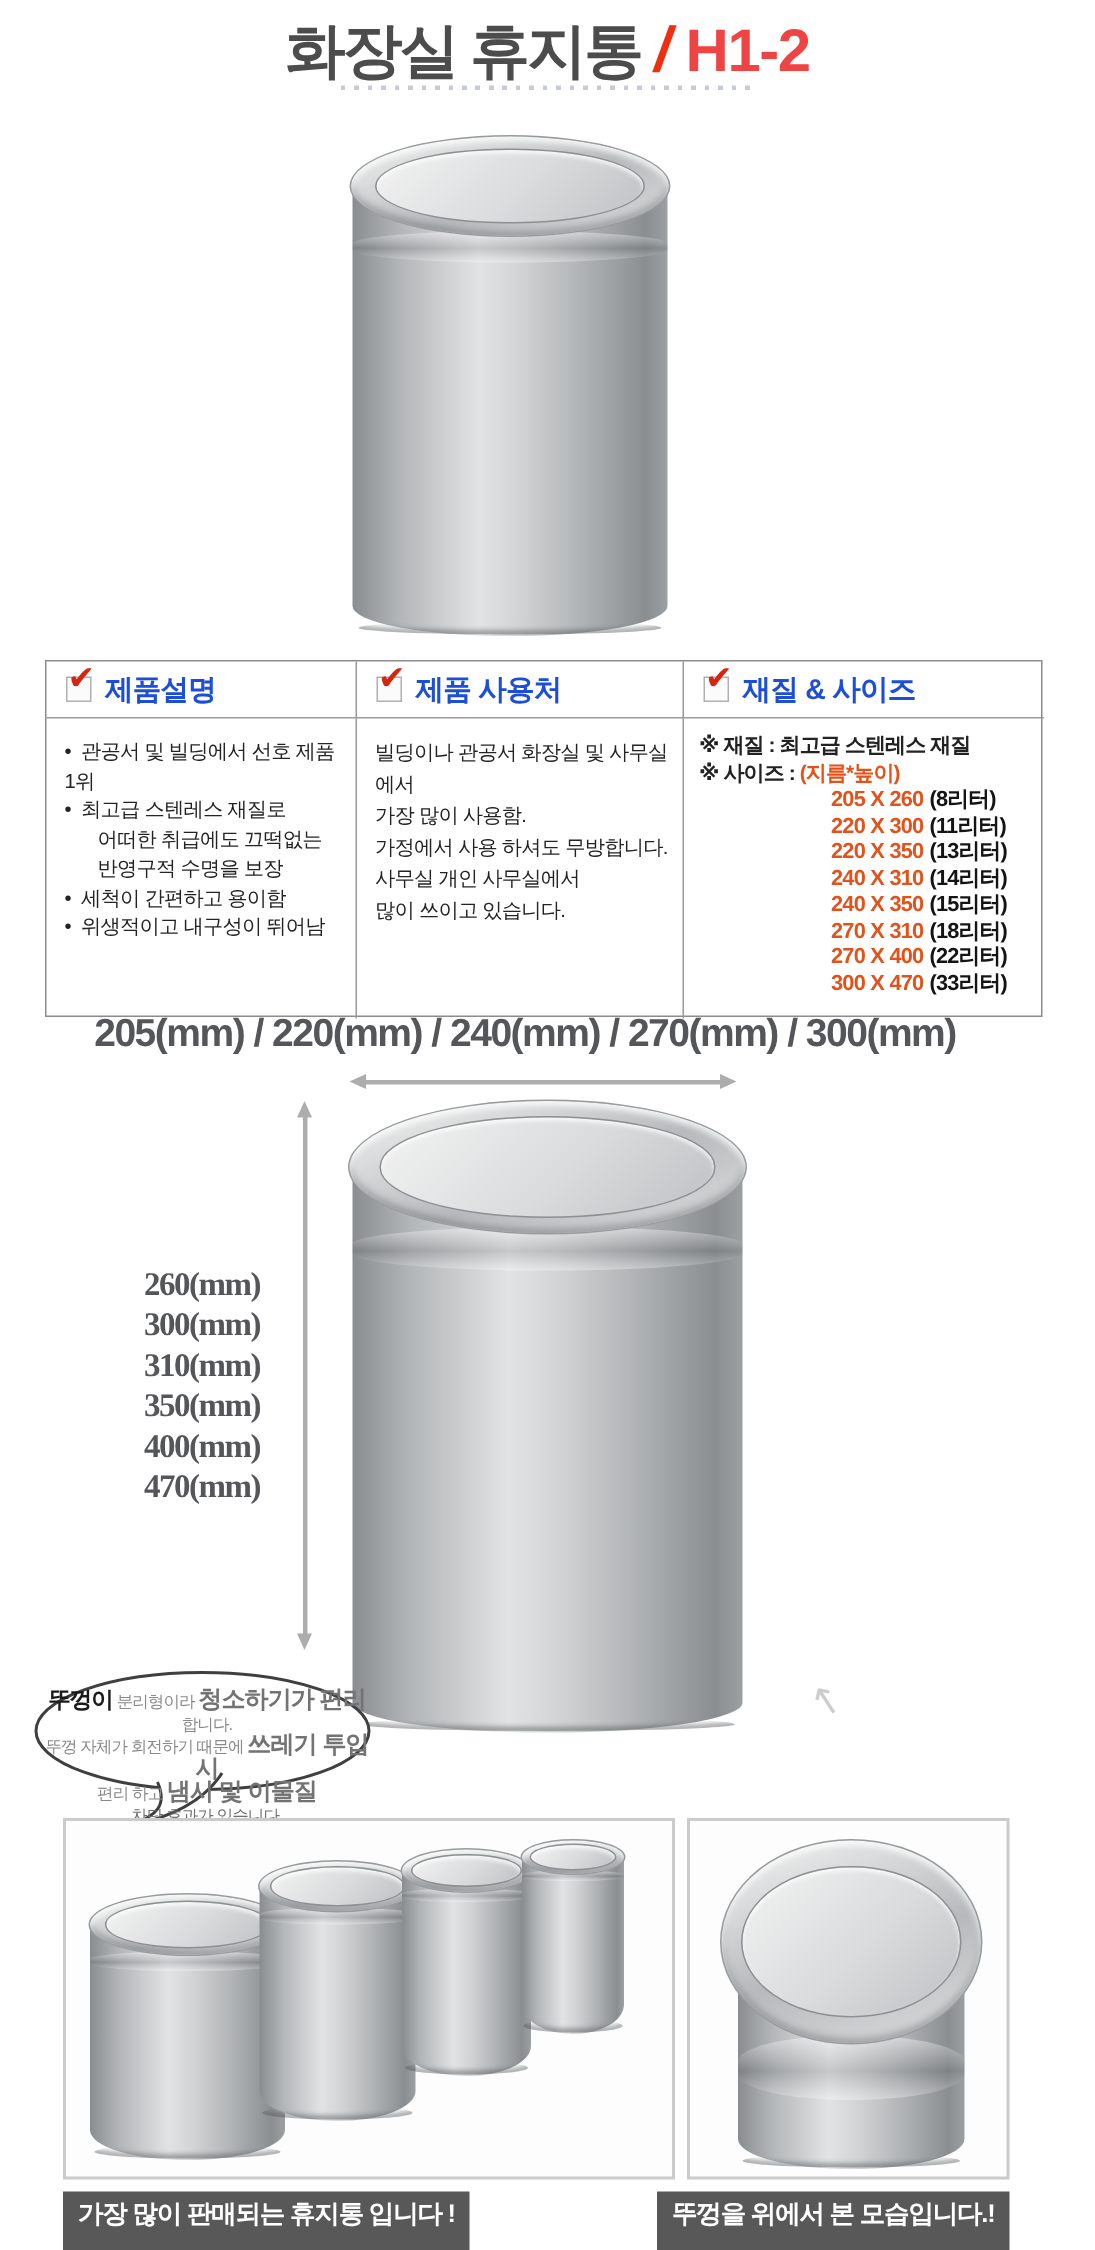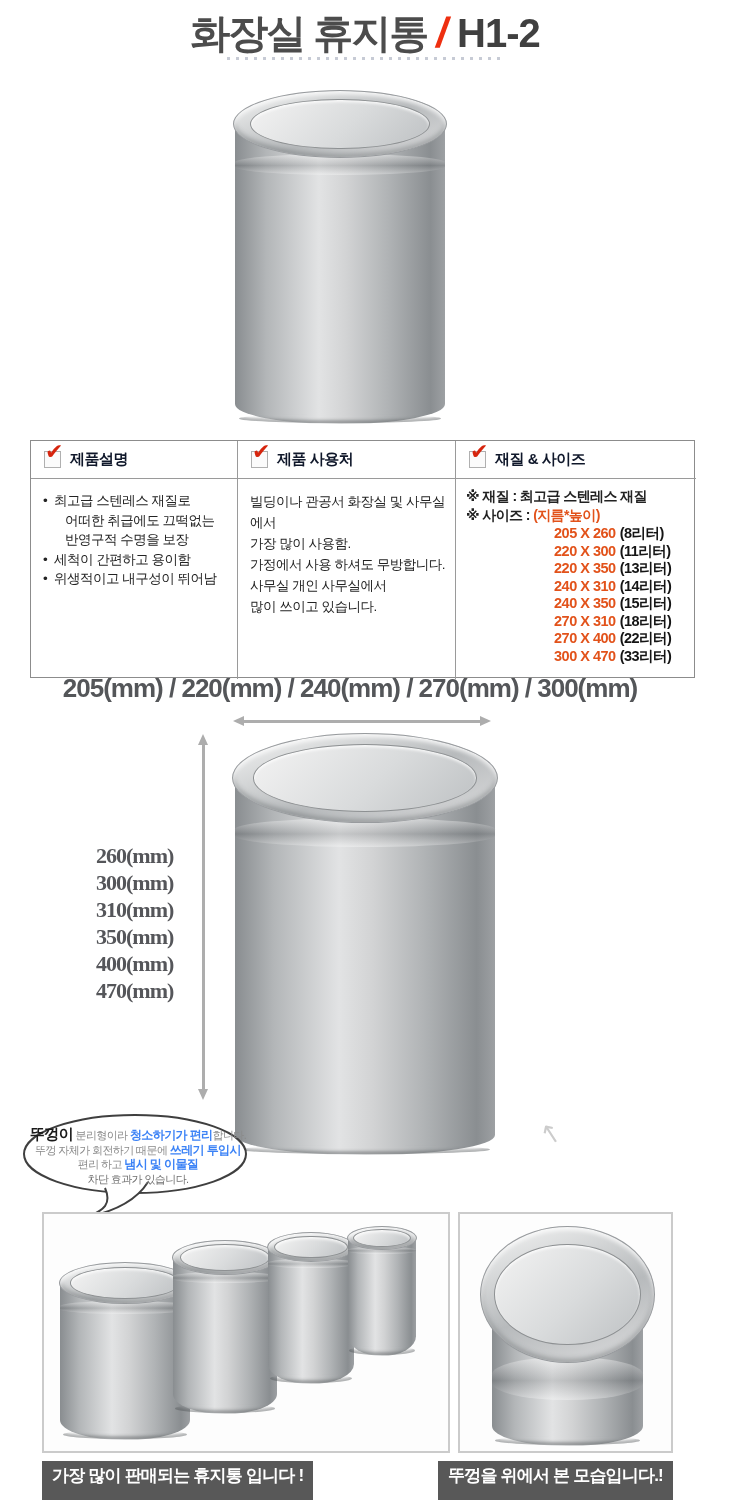--- a/index.html
+++ b/index.html
@@ -4,21 +4,21 @@
 <style>
   html,body{margin:0;padding:0;background:#fff;}
   .page{position:relative;width:730px;height:1500px;background:#ffffff;overflow:hidden;
         font-family:"Liberation Sans","DejaVu Sans",sans-serif;}
 
   
   .title{position:absolute;top:6px;left:0;width:730px;text-align:center;white-space:nowrap;}
   .t-main{font-size:40px;font-weight:bold;color:#4c4c4c;letter-spacing:-2px;}
   .t-slash{display:inline-block;font-size:42px;font-weight:bold;color:#ee2f10;
            transform:skewX(-10deg);margin:0 8px 0 10px;}
-  .t-code{font-size:40px;font-weight:bold;color:#404040;letter-spacing:-1px;}
+  .t-code{font-size:40px;font-weight:bold;color:#ef4444;letter-spacing:-1px;}
   .dots{position:absolute;top:57px;left:50%;transform:translateX(-50%);width:276px;height:3px;
         background:repeating-linear-gradient(90deg,#c7cbd5 0 3px,transparent 3px 9px);}
 
   
   .can{position:absolute;width:var(--w);height:var(--h);}
   .can .cyl{position:absolute;left:1%;right:1%;top:calc(var(--lid)*0.52);bottom:0;
     background:linear-gradient(90deg,#898d90 0%,#b3b6b8 15%,#e2e3e4 40%,#d2d3d4 53%,
                #b0b3b5 73%,#8a8e91 93%,#9da0a3 100%);
     border-radius:0 0 50% 50% / 0 0 20px 20px;}
   .can .cyl::before{content:"";position:absolute;left:0;right:0;top:calc(var(--lid)*0.45);
@@ -36,21 +36,21 @@
     box-shadow:inset 0 2px 3px rgba(255,255,255,.8);}
   .can.topview .cyl{left:7%;right:7%;}
 
   
   .tbl{position:absolute;left:30px;top:440px;width:665px;height:238px;
        display:grid;grid-template-columns:207px 218px 240px;grid-template-rows:38px 200px;
        border:1px solid #8c8c8c;box-sizing:border-box;background:#fff;}
   .tbl > div{border-right:1px solid #9a9a9a;box-sizing:border-box;}
   .tbl > div:nth-child(3n){border-right:none;}
   .th{display:flex;align-items:center;gap:9px;padding-left:13px;border-bottom:1px solid #9a9a9a;}
-  .th-label{font-size:15px;font-weight:bold;color:#0f172a;letter-spacing:-0.5px;}
+  .th-label{font-size:19px;font-weight:bold;color:#1d4ed8;letter-spacing:-0.5px;}
   .chk{position:relative;width:15px;height:15px;border:1px solid #b0b0b0;background:#fbfbfb;flex:0 0 auto;}
   .chkmark{position:absolute;top:-11px;left:0px;color:#d6250e;font-size:22px;font-weight:bold;line-height:1;}
   .td{padding:12px 10px 0 12px;font-size:13.5px;color:#232323;letter-spacing:-0.5px;}
   .desc-line{line-height:19.5px;}
   .desc-line .bl{display:inline-block;width:11px;}
   .desc-line.cont{padding-left:11px;}
   .usage-line{line-height:21px;}
   .td3{padding:8px 6px 0 10px;}
   .mat-line{font-size:14px;font-weight:bold;color:#222;line-height:19px;letter-spacing:-0.6px;}
   .orange{color:#e2521a;}
@@ -75,21 +75,21 @@
     border-top:11px solid #adadad;border-left:5px solid transparent;border-right:5px solid transparent;}
   .heights{position:absolute;left:96px;top:842px;}
   .heights div{font-size:22px;font-weight:bold;color:#55565a;line-height:27px;letter-spacing:-1px;font-family:Liberation Serif, serif;}
 
   
   .bubble{position:absolute;left:20px;top:1112px;width:236px;height:110px;}
   .bubble svg{position:absolute;left:0;top:0;}
   .bubble-text{position:absolute;top:15px;left:8px;width:220px;text-align:center;
     font-size:11px;color:#8a8a8a;line-height:14.5px;letter-spacing:-0.6px;}
   .bb-big{font-size:15px;font-weight:bold;color:#1a1a1a;}
-  .bb-red{font-size:12px;font-weight:bold;color:#3b82f6;}
+  .bb-red{font-size:16px;font-weight:bold;color:#737373;}
   .bb-last{color:#6f6f6f;}
 
   .cursor-art{position:absolute;left:540px;top:1118px;font-size:26px;color:#cccccc;
     transform:rotate(12deg);}
 
   
   .pbox{position:absolute;border:2px solid #cbcbcb;background:#fdfdfd;box-sizing:border-box;}
   .pbox-left{left:42px;top:1212px;width:408px;height:241px;}
   .pbox-right{left:458px;top:1212px;width:215px;height:241px;}
   .cap{position:absolute;top:1461px;background:#585858;color:#ffffff;font-size:17px;
@@ -127,20 +127,21 @@
       <span class="th-label">제품 사용처</span>
     </div>
     <div class="th">
       <span class="chk">
           <span class="chkmark">✔</span>
         </span>
       <span class="th-label">재질 &amp; 사이즈</span>
     </div>
 
     <div class="td">
+      <div class="desc-line"><span class="bl">•</span><span>관공서 및 빌딩에서 선호 제품 1위</span></div>
       <div class="desc-line"><span class="bl">•</span><span>최고급 스텐레스 재질로</span></div>
       <div class="desc-line cont"><span class="bl"></span><span>어떠한 취급에도 끄떡없는</span></div>
       <div class="desc-line cont"><span class="bl"></span><span>반영구적 수명을 보장</span></div>
       <div class="desc-line"><span class="bl">•</span><span>세척이 간편하고 용이함</span></div>
       <div class="desc-line"><span class="bl">•</span><span>위생적이고 내구성이 뛰어남</span></div>
     </div>
 
     <div class="td">
       <div class="usage-line">빌딩이나 관공서 화장실 및 사무실에서</div>
       <div class="usage-line">가장 많이 사용함.</div>

